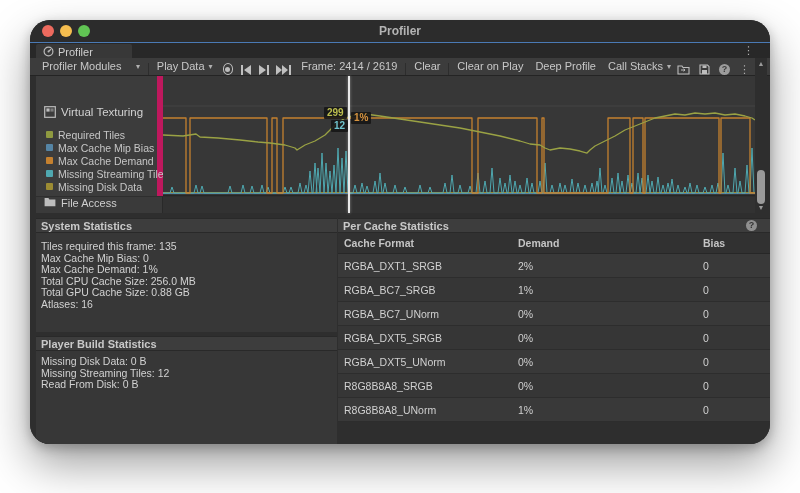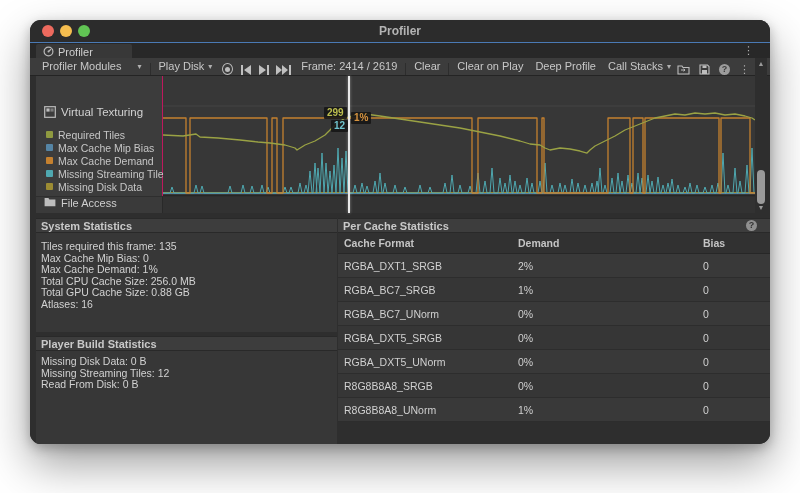--- a/index.html
+++ b/index.html
@@ -1,19 +1,19 @@
 <!DOCTYPE html>
 <html><head>
 <meta charset="utf-8">
 <style>
   * { box-sizing: border-box; margin: 0; padding: 0; }
   html,body { width:800px; height:493px; background:#ffffff; overflow:hidden;
     font-family:"Liberation Sans", sans-serif; -webkit-font-smoothing:antialiased; }
   .window { position:absolute; left:30px; top:20px; width:740px; height:424px;
-    background:#2e2e2e; border-radius:11px; overflow:hidden;
+    background:#2e2e2e; border-radius:20px; overflow:hidden;
     box-shadow:0 20px 45px rgba(0,0,0,.38), 0 4px 12px rgba(0,0,0,.25); }
   
   .titlebar { position:absolute; left:0; top:0; width:100%; height:22px; background:#2c2c2c; }
   .titlebar .title { position:absolute; width:100%; text-align:center; top:4px;
     font-size:12px; font-weight:bold; color:#b4b4b4; }
   .traffic { position:absolute; top:5px; width:12px; height:12px; border-radius:50%; }
   .t-red { left:12px; background:#ed6a5e; }
   .t-yellow { left:30px; background:#f5bd4f; }
   .t-green { left:48px; background:#61c454; }
   
@@ -36,21 +36,21 @@
   .rec-dot { width:5px; height:5px; border-radius:50%; background:#bdbdbd; }
   .step { margin:0 3px; display:flex; align-items:center; }
   .tb-right { margin-left:auto; display:flex; align-items:center; gap:9px; padding-right:20px; }
   .tb-icon { display:flex; align-items:center; }
   .help-circle { width:11px; height:11px; border-radius:50%; background:#9c9c9c; color:#3c3c3c;
     font-size:9px; font-weight:bold; text-align:center; line-height:11px; }
   .kebab { color:#b0b0b0; font-size:11px; letter-spacing:0; line-height:12px; }
   
   .charts { position:absolute; left:0; top:56px; width:740px; height:137px; background:#2e2e2e; }
   .module-panel { position:absolute; left:6px; top:0; width:127px; height:120px; background:#3c3c3c;
-    border-right:1px solid #be185d;padding-left:10px; }
+    border-right:6px solid #be185d;padding-left:10px; }
   .vt-title { position:absolute; left:8px; top:30px; display:flex; align-items:center; gap:5px;
     color:#d2d2d2; font-size:11.5px; }
   .legend { position:absolute; left:10px; top:52px; }
   .legend-item { display:flex; align-items:center; gap:5px; height:13px; }
   .swatch { width:7px; height:7px; border-radius:1px; flex:0 0 auto; }
   .legend-label { font-size:10.5px; color:#c6c6c6; white-space:nowrap; }
   .vt-chart { position:absolute; left:133px; top:0; width:592px; height:120px; background:#373737;
     border-bottom:1px solid #262626; }
   .fa-row { position:absolute; left:6px; top:121px; width:127px; height:16px; background:#3a3a3a;
     border-right:1px solid #292929; display:flex; align-items:flex-start; gap:5px; padding-left:8px;
@@ -110,21 +110,21 @@
     <div class="tab-kebab kebab">⋮</div>
   </div>
 
   <div class="toolbar">
     <div class="tb-item modules-dd">
       <span>Profiler Modules</span>
       <span class="dd-arrow">▾</span>
     </div>
     <div class="tb-sep"></div>
     <div class="tb-item">
-      <span>Play Disk</span>
+      <span>Play Data</span>
       <span class="dd-arrow">▾</span>
     </div>
     <div class="rec-btn">
       <span class="rec-dot"></span>
     </div>
     <div class="step">
       <svg width="12" height="10" viewBox="0 0 12 10">
         <rect x="1" y="0" width="2" height="10" fill="#c0c0c0"></rect>
           <path d="M11,0 L4,5 L11,10 Z" fill="#c0c0c0"></path>
       </svg>

